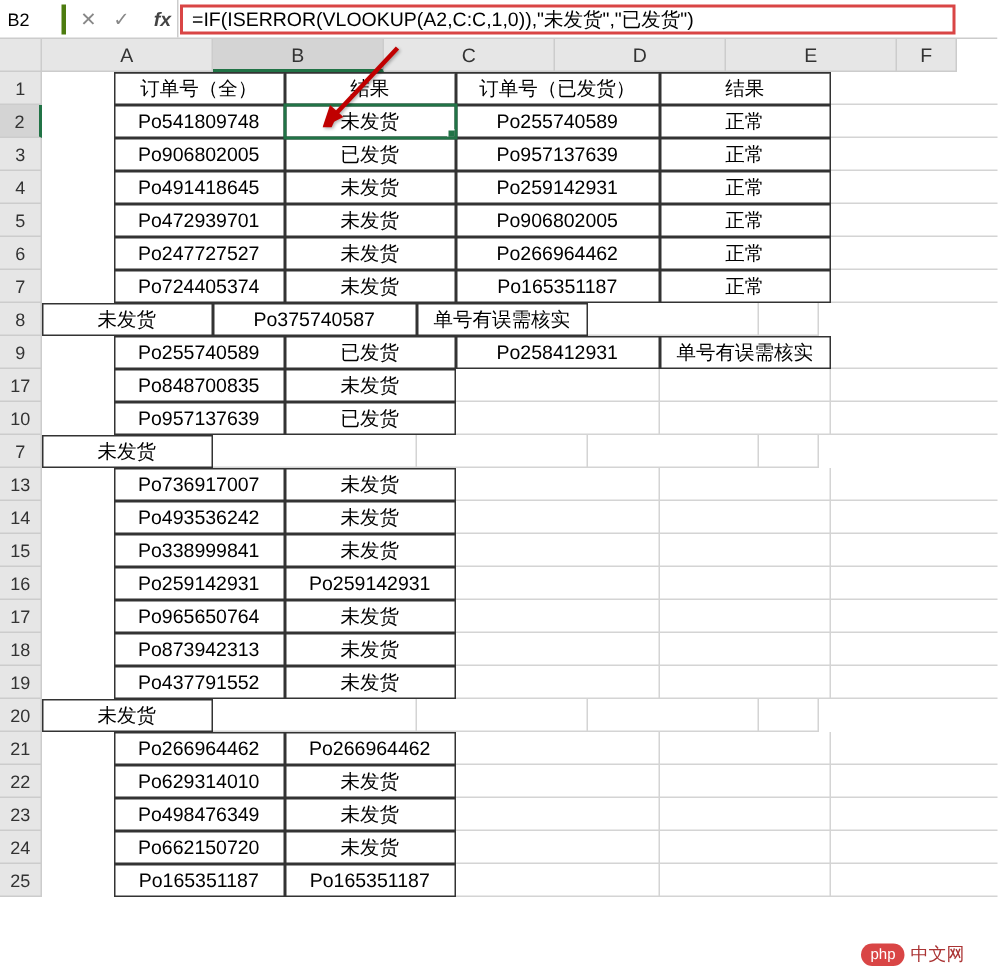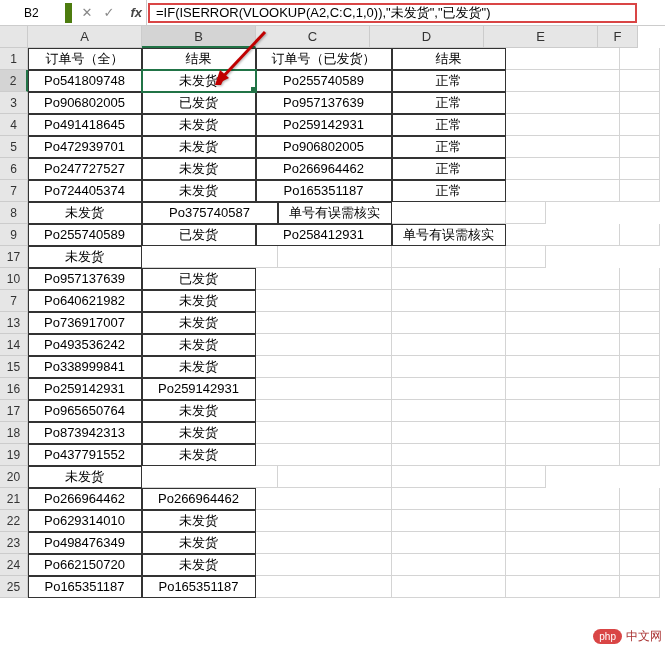--- a/index.html
+++ b/index.html
@@ -1,19 +1,19 @@
 <!DOCTYPE html>
 <html><head>
   <meta charset="utf-8">
   <style>
     * { box-sizing: border-box; margin: 0; padding: 0; }
     body { font-family: "Segoe UI", Tahoma, sans-serif; font-size: 13px; background: #fff; width: 665px; overflow: hidden; }
     
     .formula-bar { display: flex; align-items: center; border-bottom: 1px solid #ccc; height: 26px; }
-    .name-box { width: 72px; padding: 3px 24px; border-right: 7px solid #4d7c0f; font-size: 12px; }
+    .name-box { width: 44px; padding: 3px 5px; border-right: 3px solid #4d7c0f; font-size: 12px; }
     .fb-btns { display: flex; align-items: center; border-right: 1px solid #ccc; padding: 0 4px; height: 100%; }
     .fb-btn { width: 22px; text-align: center; color: #888; cursor: pointer; font-size: 13px; }
     .fx { font-style: italic; font-weight: bold; color: #444; text-align: right; }
     .formula-input { flex: 1; padding: 2px 6px; border: 2px solid #d94545; margin: 1px 28px 1px 1px; font-size: 13px; height: 20px; display: flex; align-items: center; }
     
     .arrow { position: absolute; top: 30px; left: 215px; z-index: 10; pointer-events: none; }
     .arrow svg { filter: drop-shadow(1px 1px 1px rgba(0,0,0,0.3)); }
     
     .sheet { display: flex; }
     .row-headers { display: flex; flex-direction: column; }
@@ -26,36 +26,36 @@
     .colh.cA { width: 114px; }
     .colh.cB { width: 114px; background: #d4d4d4; border-bottom: 2px solid #217346; }
     .colh.cC { width: 114px; }
     .colh.cD { width: 114px; }
     .colh.cE { width: 114px; }
     .colh.cF { width: 40px; }
     
     .rows { }
     .row { display: flex; height: 22px; }
     .cell { border-right: 1px solid #d4d4d4; border-bottom: 1px solid #d4d4d4; text-align: center; line-height: 21px; font-size: 13px; overflow: hidden; white-space: nowrap; }
-    .cell.cA { width: 114px; }
+    .cell.cA { width: 114px; margin-left: 48px; }
     .cell.cB { width: 114px; }
     .cell.cC { width: 136px; }
     .cell.cD { width: 114px; }
     .cell.cE { width: 114px; }
     .cell.cF { width: 40px; }
     
     .bordered { border: 1px solid #333; border-top: none; border-left: none; box-shadow: inset 1px 1px 0 #333; }
     .row:first-child .bordered { box-shadow: inset 1px 1px 0 #333, inset 0 1px 0 #333; }
     
     .active { outline: 2px solid #217346; outline-offset: -1px; position: relative; z-index: 5; }
     .active::after { content: ''; position: absolute; right: -3px; bottom: -3px; width: 6px; height: 6px; background: #217346; border: 1px solid #fff; }
     
     .rowh.r2 { background: #d4d4d4; border-right: 2px solid #217346; }
     
-    .watermark { position: absolute; right: 3px; bottom: 6px; display: flex; align-items: center; gap: 4px; font-size: 12px; color: #a33; }
+    .watermark { position: absolute; right: 22px; bottom: 6px; display: flex; align-items: center; gap: 4px; font-size: 12px; color: #a33; }
     .watermark .logo { background: #d94545; color: #fff; padding: 2px 6px; border-radius: 8px; font-size: 10px; }
   </style>
 </head>
 <body>
 
 <div class="formula-bar">
   <div class="name-box">B2</div>
   <div class="fb-btns">
     <span class="fb-btn">✕</span>
     <span class="fb-btn">✓</span>
@@ -176,36 +176,36 @@
         </div>
         <div class="row">
           <div class="cell cA bordered">Po255740589</div>
           <div class="cell cB bordered">已发货</div>
           <div class="cell cC bordered">Po258412931</div>
           <div class="cell cD bordered">单号有误需核实</div>
           <div class="cell cE"></div>
           <div class="cell cF"></div>
         </div>
         <div class="row">
+          <div class="cell cA bordered">Po848700835</div>
           <div class="cell cB bordered">未发货</div>
           <div class="cell cC"></div>
           <div class="cell cD"></div>
           <div class="cell cE"></div>
           <div class="cell cF"></div>
         </div>
         <div class="row">
           <div class="cell cA bordered">Po957137639</div>
           <div class="cell cB bordered">已发货</div>
           <div class="cell cC"></div>
           <div class="cell cD"></div>
           <div class="cell cE"></div>
           <div class="cell cF"></div>
         </div>
         <div class="row">
-          <div class="cell cA bordered">Po640621982</div>
           <div class="cell cB bordered">未发货</div>
           <div class="cell cC"></div>
           <div class="cell cD"></div>
           <div class="cell cE"></div>
           <div class="cell cF"></div>
         </div>
         <div class="row">
           <div class="cell cA bordered">Po736917007</div>
           <div class="cell cB bordered">未发货</div>
           <div class="cell cC"></div>

